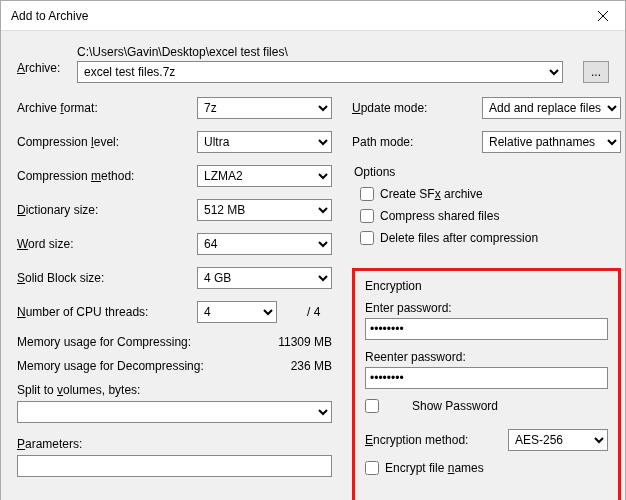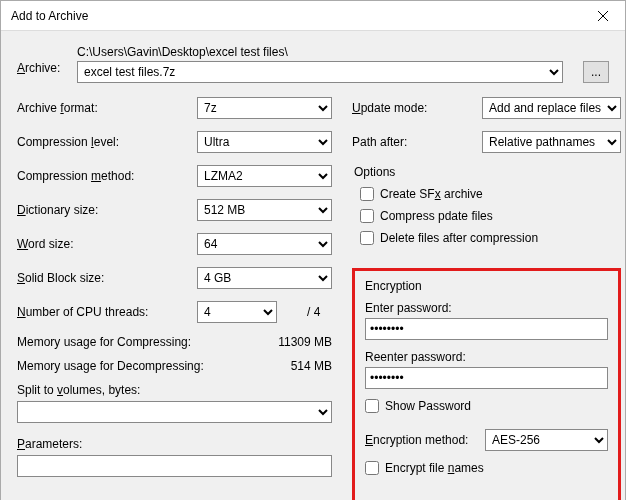--- a/index.html
+++ b/index.html
@@ -123,21 +123,21 @@
   .encryption-box {
     border: 3px solid #e21b1b;
     padding: 8px 10px 10px 10px;
     margin-top: 2px;
   }
   .enc-title { margin-bottom: 8px; }
   .enc-label { margin-bottom: 3px; }
   .enc-input { width: 100%; height: 22px; margin-bottom: 10px; font-family: monospace; letter-spacing: 0; }
   .enc-method-row { display: flex; align-items: center; margin: 16px 0 10px 0; }
   .enc-method-row .enc-m-label { flex: 1; }
-  .enc-method-row select { width: 123px; height: 22px; }
+  .enc-method-row select { width: 100px; height: 22px; }
   .u { text-decoration: underline; }
 </style>
 </head>
 <body>
 
 <div class="window">
   <div class="titlebar">
     <div class="titlebar-title">Add to Archive</div>
     <div class="titlebar-close">
       <svg width="10" height="10" viewBox="0 0 10 10">
@@ -202,69 +202,69 @@
           <select class="form-select"><option>4</option></select>
           <div class="threads-total">/ 4</div>
         </div>
 
         <div class="mem-row">
           <div>Memory usage for Compressing:</div>
           <div>11309 MB</div>
         </div>
         <div class="mem-row">
           <div>Memory usage for Decompressing:</div>
-          <div>514 MB</div>
+          <div>236 MB</div>
         </div>
 
         <div class="split-label">Split to <span class="u">v</span>olumes, bytes:</div>
         <select class="split-select"><option></option></select>
 
         <div class="param-label"><span class="u">P</span>arameters:</div>
         <input class="param-input" type="text" value="" style="">
 
       </div>
 
       <div class="right-col">
 
         <div class="r-form-row">
           <div class="r-label"><span class="u">U</span>pdate mode:</div>
           <select class="r-select"><option>Add and replace files</option></select>
         </div>
 
         <div class="r-form-row">
-          <div class="r-label">Path after:</div>
+          <div class="r-label">Path mode:</div>
           <select class="r-select"><option>Relative pathnames</option></select>
         </div>
 
         <div class="options-group">
           <div class="options-title">Options</div>
           <div class="check-row">
             <input type="checkbox" style="">
             <span>Create SF<span class="u">x</span> archive</span>
           </div>
           <div class="check-row">
             <input type="checkbox" style="">
-            <span>Compress pdate files</span>
+            <span>Compress shared files</span>
           </div>
           <div class="check-row">
             <input type="checkbox" style="">
             <span>Delete files after compression</span>
           </div>
         </div>
 
         <div class="encryption-box">
           <div class="enc-title">Encryption</div>
 
           <div class="enc-label">Enter password:</div>
           <input class="enc-input" type="password" value="********" style="">
 
           <div class="enc-label">Reenter password:</div>
           <input class="enc-input" type="password" value="********" style="">
 
-          <div class="check-row" style="padding-left:0;">
+          <div class="check-row" style="padding-left:0;gap:27px;">
             <input type="checkbox" style="">
             <span>Show Password</span>
           </div>
 
           <div class="enc-method-row">
             <div class="enc-m-label"><span class="u">E</span>ncryption method:</div>
             <select><option>AES-256</option></select>
           </div>
 
           <div class="check-row" style="padding-left:0; margin-bottom:16px;">

